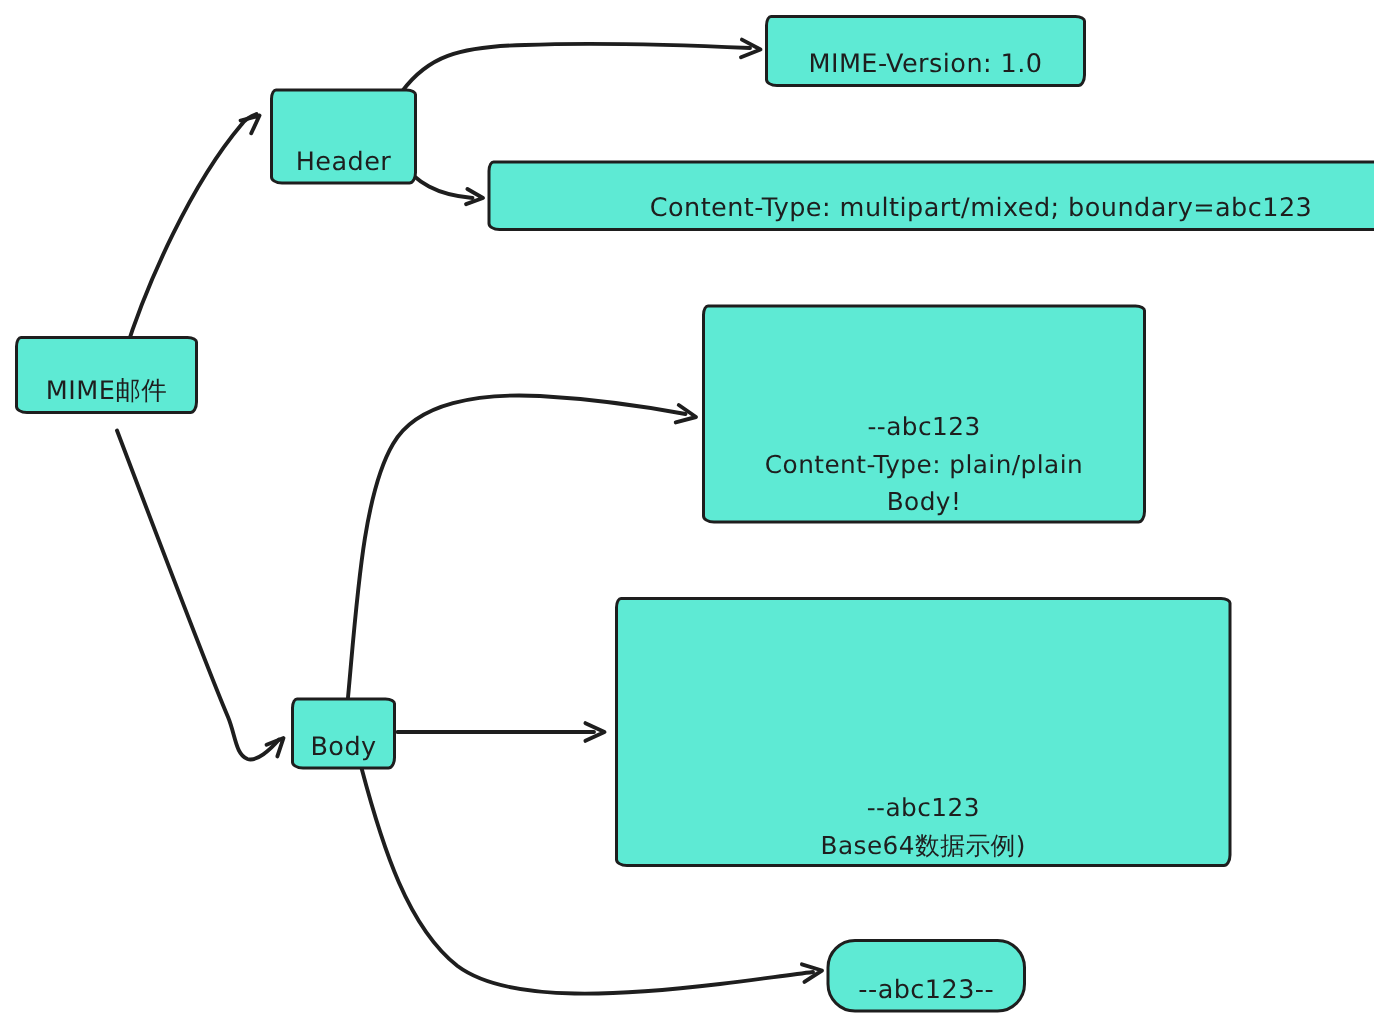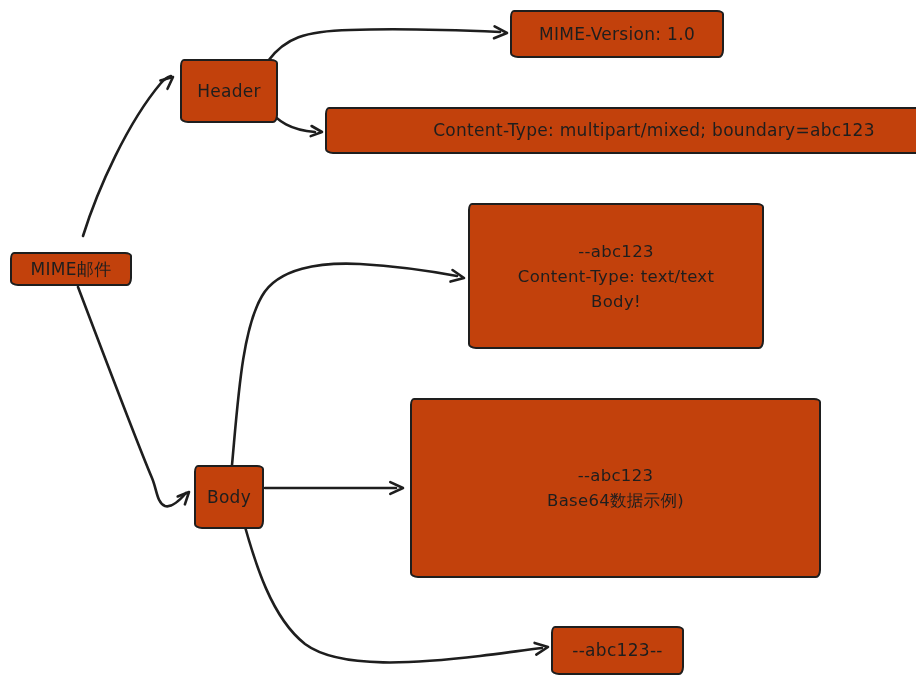--- a/index.html
+++ b/index.html
@@ -28,44 +28,44 @@
     fill: none;
     stroke: #1e1e1e;
     stroke-width: 2.6;
     stroke-linecap: round;
     stroke-linejoin: round;
   }
   .node {
     position: absolute;
     box-sizing: border-box;
     border: 2.4px solid #1e1e1e;
-    background: #c2410c;
+    background: #5eead4;
     display: flex;
     flex-direction: column;
     align-items: center;
-    justify-content: center;
+    justify-content: flex-end;
     text-align: center;
     font-size: 17px;
     letter-spacing: 0.3px;
     
     border-radius: 4px 7px 5px 8px / 7px 4px 8px 5px;
   }
   .node .line {
     line-height: 25px;
     white-space: nowrap;
   }
   
-  .n-root            { left: 10px;  top: 252px; width: 122px; height: 34px; }
+  .n-root            { left: 10px;  top: 224px; width: 122px; height: 52px; }
   .n-header          { left: 180px; top: 59px;  width: 98px;  height: 64px; }
-  .n-body            { left: 194px; top: 465px; width: 70px;  height: 64px; }
+  .n-body            { left: 194px; top: 465px; width: 70px;  height: 48px; }
   .n-mime-version    { left: 510px; top: 10px;  width: 214px; height: 48px; }
   .n-content-type    { left: 325px; top: 107px; width: 658px; height: 47px; }
   .n-text-part       { left: 468px; top: 203px; width: 296px; height: 146px; font-size: 16.5px; }
   .n-image-part      { left: 410px; top: 398px; width: 411px; height: 180px; font-size: 16.5px; }
-  .n-closing         { left: 551px; top: 626px; width: 133px; height: 49px; }
+  .n-closing         { left: 551px; top: 626px; width: 133px; height: 49px; border-radius: 19px; }
 </style>
 </head>
 <body>
 
 <div class="canvas">
 
   <svg class="edges-layer" viewBox="0 0 916 685" xmlns="http://www.w3.org/2000/svg">
 
     <g>
       <path d="M 83 236 C 98 188 128 122 161 83 C 164 79 168 77 171 76"></path>
@@ -118,21 +118,21 @@
   <div class="node n-mime-version">
     <span class="line">MIME-Version: 1.0</span>
   </div>
 
   <div class="node n-content-type">
     <span class="line">Content-Type: multipart/mixed; boundary=abc123</span>
   </div>
 
   <div class="node n-text-part">
     <span class="line">--abc123</span>
-    <span class="line">Content-Type: text/text</span>
+    <span class="line">Content-Type: plain/plain</span>
     <span class="line">Body!</span>
   </div>
 
   <div class="node n-image-part">
     <span class="line">--abc123</span>
     <span class="line">Base64数据示例)</span>
   </div>
 
   <div class="node n-closing">
     <span class="line">--abc123--</span>

